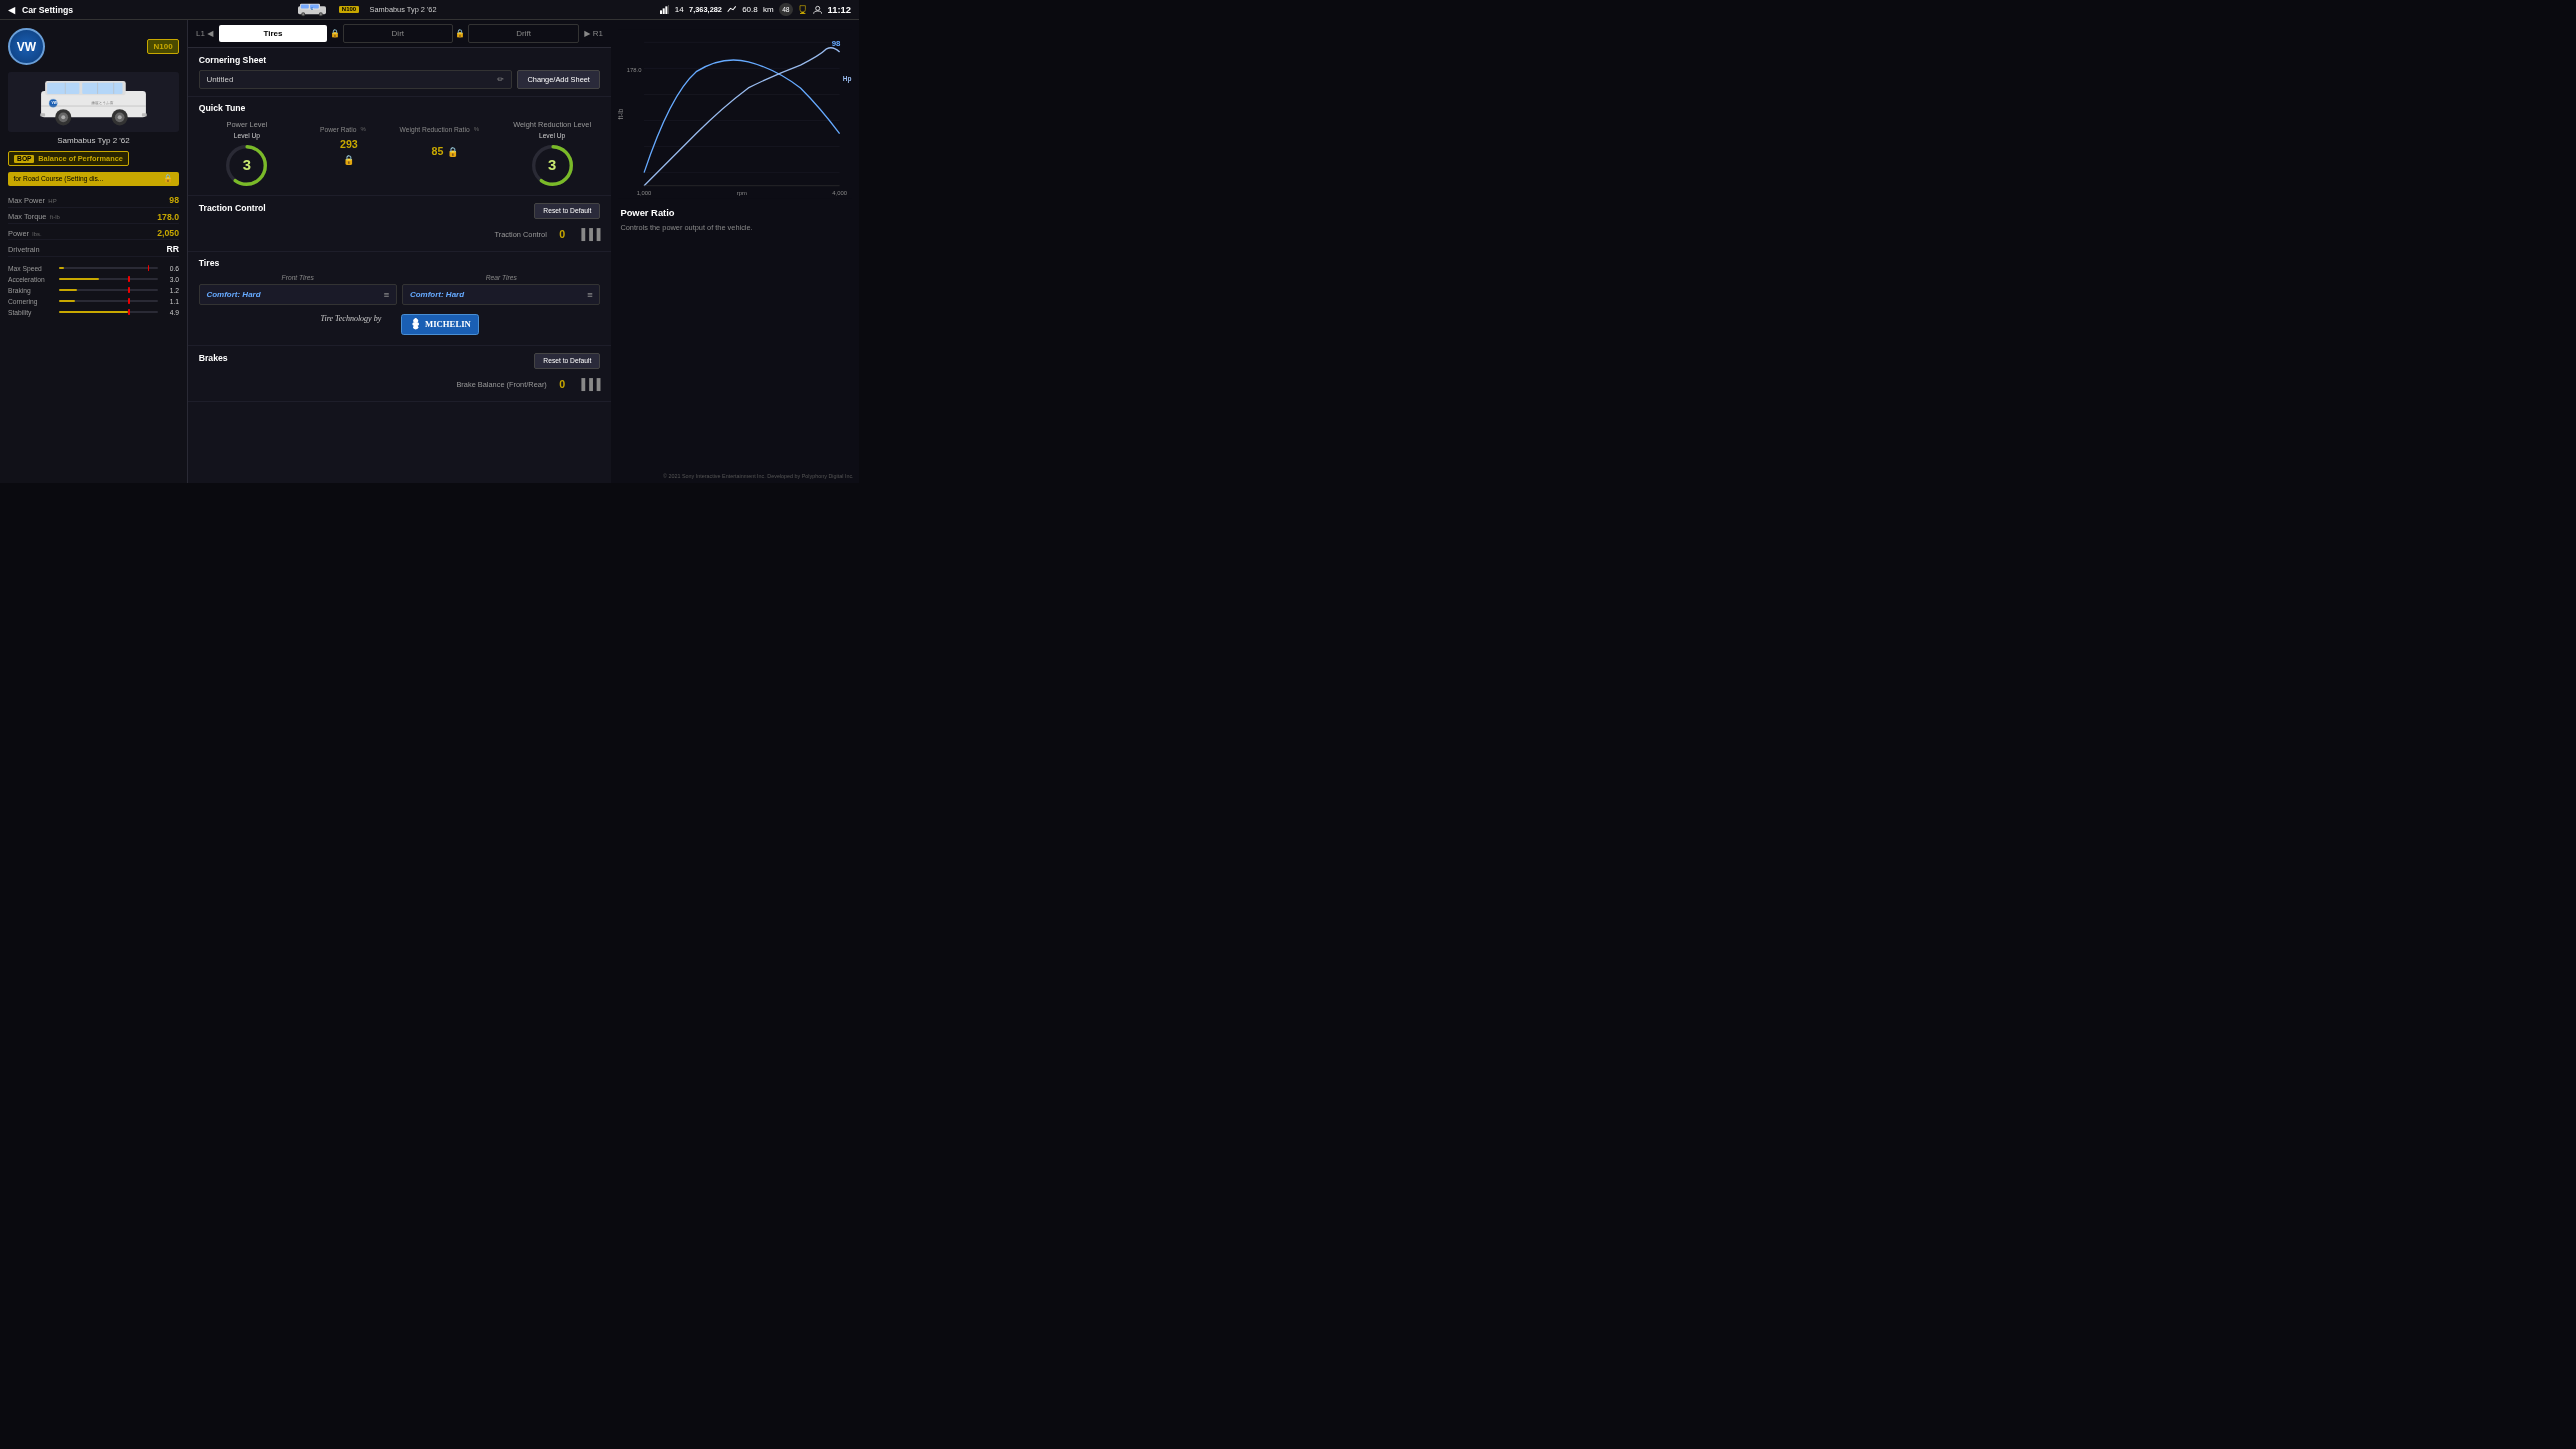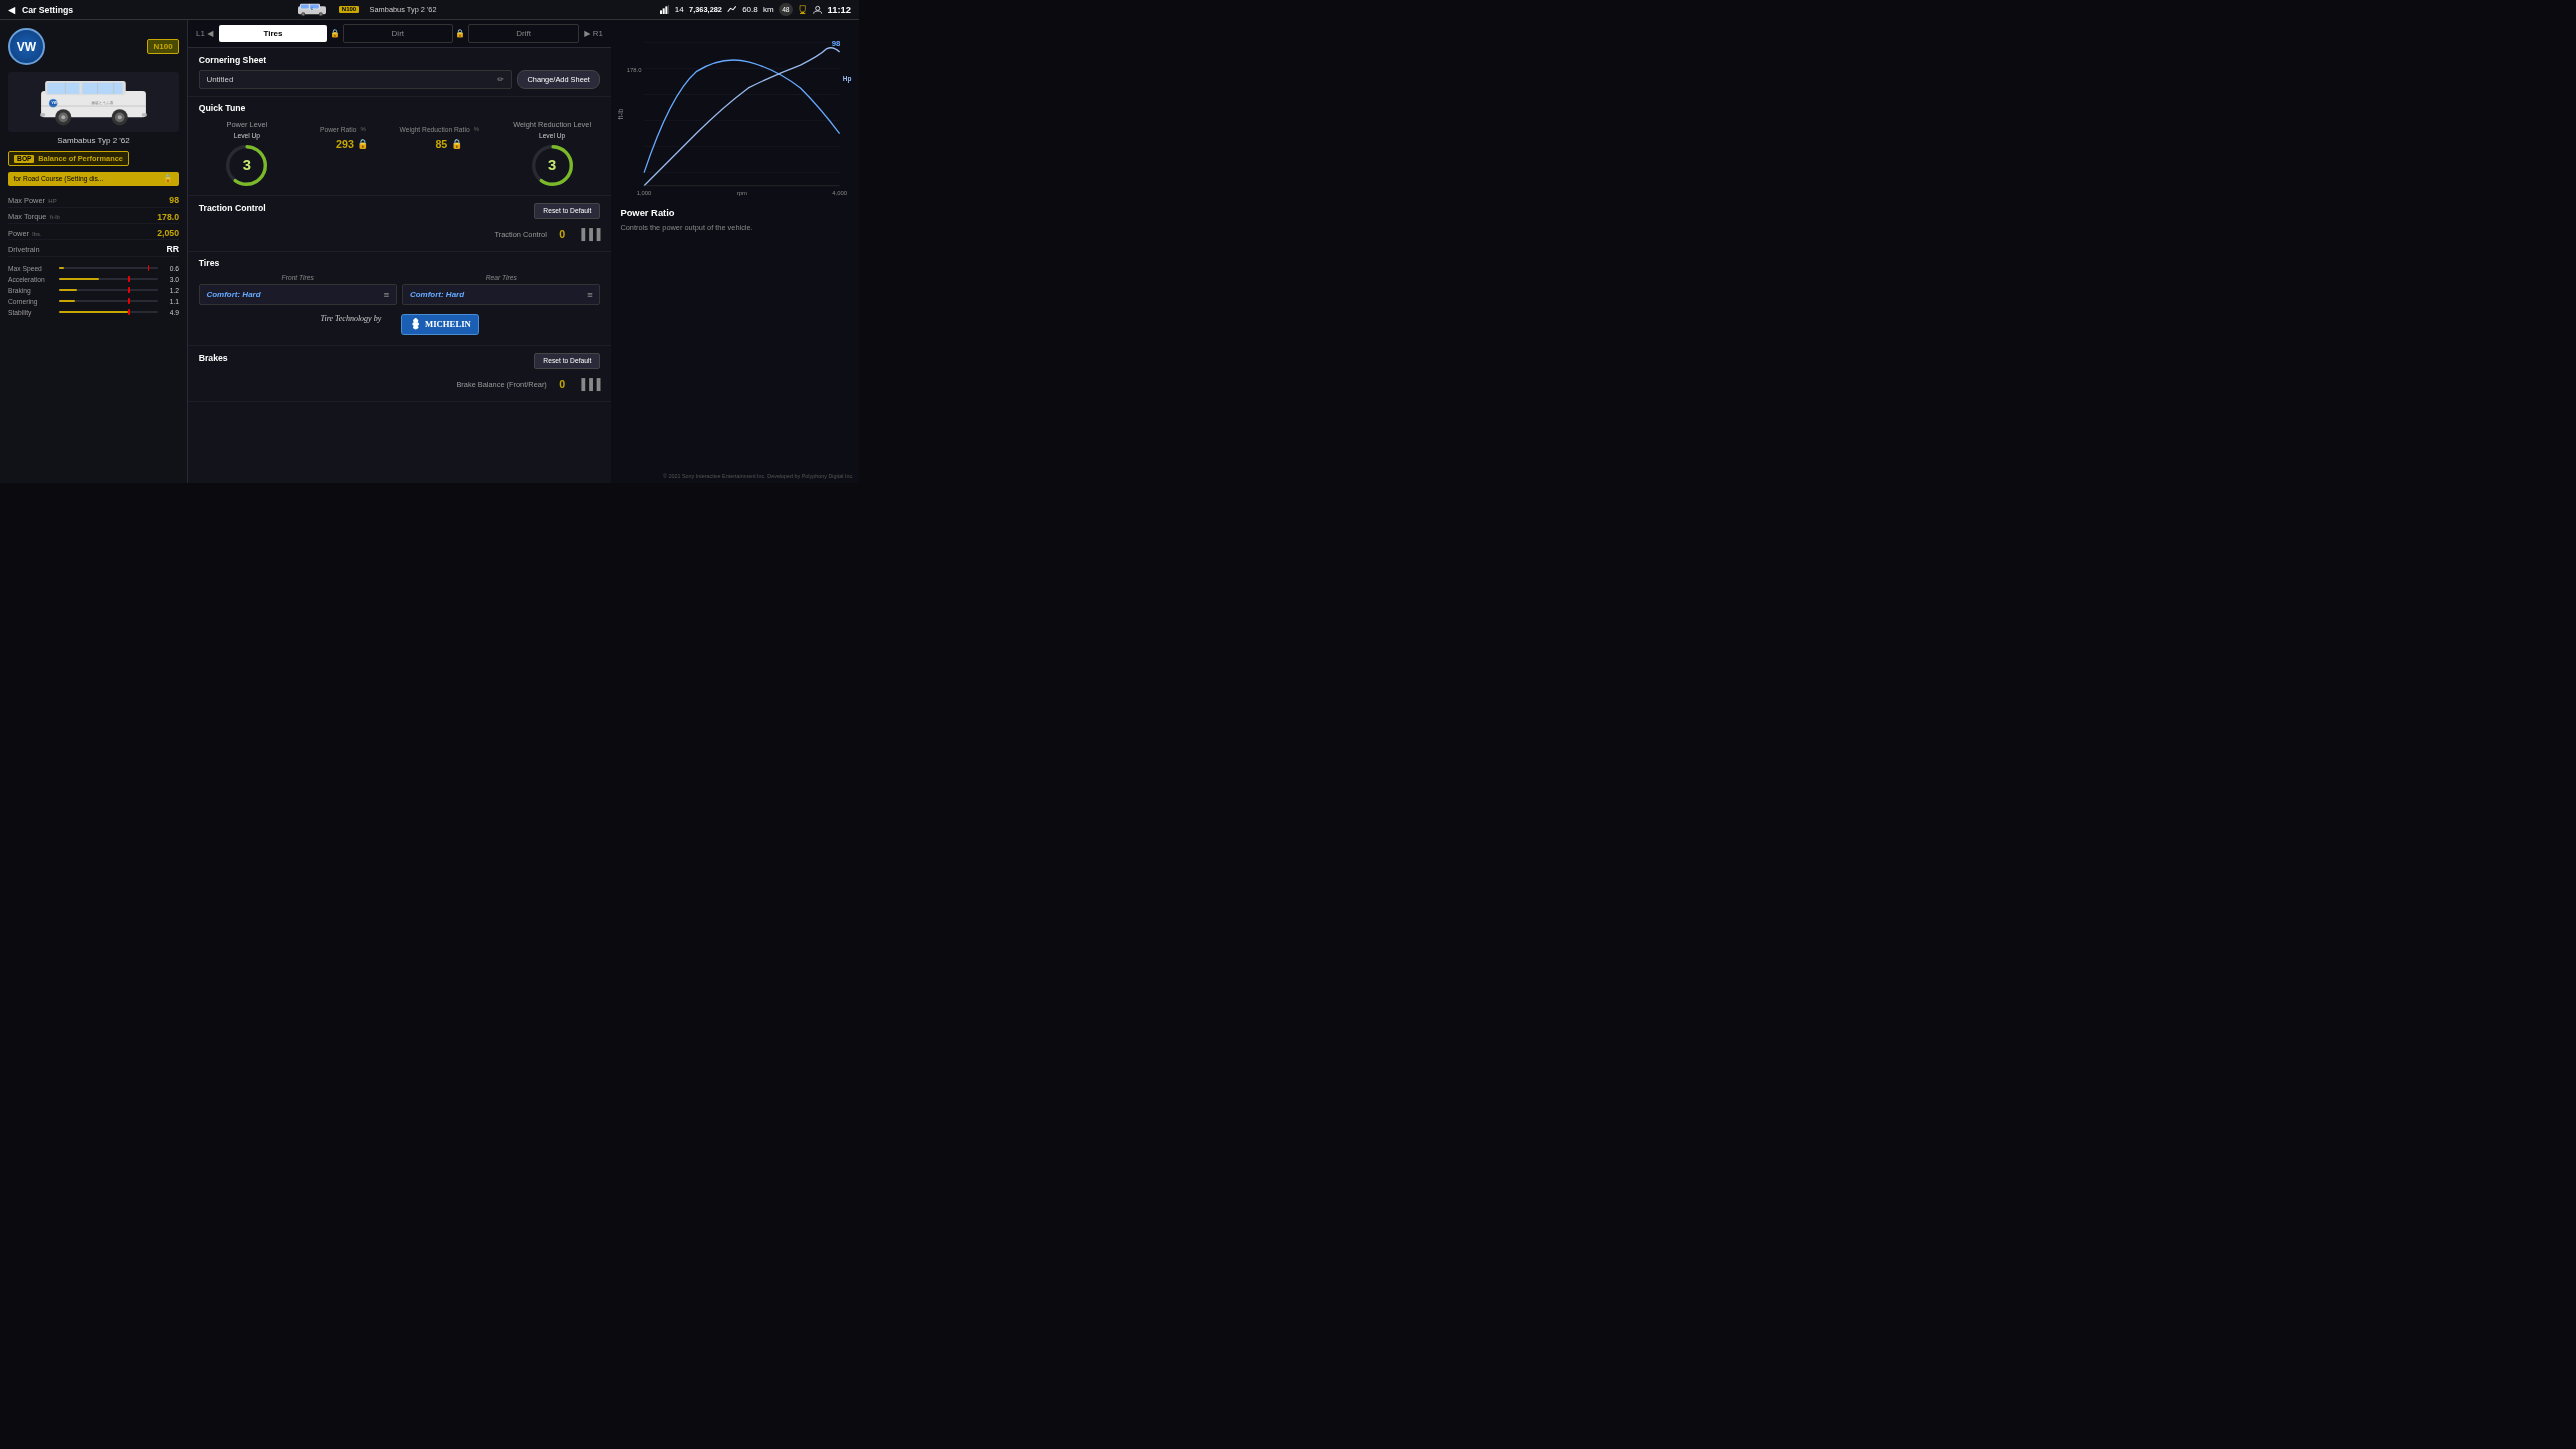--- a/index.html
+++ b/index.html
@@ -173,21 +173,21 @@
       display: flex;
       justify-content: space-between;
       align-items: center;
     }
     .edit-icon { color: #888; font-size: 8px; }
     .change-btn {
       background: #2a2a3a;
       border: 0.7px solid #444;
       color: #fff;
       padding: 4px 9.4px;
-      border-radius: 8px;
+      border-radius: 2px;
       font-size: 7.4px;
       cursor: pointer;
     }
     .quick-tune-area { padding: 6.7px 10.7px; border-bottom: 0.7px solid #1e1e2a; }
     .quick-tune-title { font-size: 8.7px; font-weight: bold; color: #fff; margin-bottom: 6.7px; }
     .tune-row { display: flex; gap: 8px; }
     .tune-item { flex: 1; display: flex; flex-direction: column; align-items: center; }
     .tune-item-label { font-size: 7.4px; color: #999; margin-bottom: 2.7px; text-align: center; }
     .level-up-label { font-size: 6.7px; color: #ccc; margin-bottom: 2.7px; }
     .dial-container {
@@ -493,21 +493,21 @@
           <div class="ratio-item">
             <span class="ratio-label">Power Ratio</span>
             <span class="ratio-unit">%</span>
           </div>
           <div class="ratio-item">
             <span class="ratio-label">Weight Reduction Ratio</span>
             <span class="ratio-unit">%</span>
           </div>
         </div>
         <div class="ratio-row" style="margin-top:5.4px;">
-          <div style="display:flex;align-items:center;gap:4px;">
+          <div style="display:flex;align-items:center;gap:4px;flex-direction:column;">
             <span class="ratio-val">293</span>
             <span class="lock-btn">🔒</span>
           </div>
           <div style="display:flex;align-items:center;gap:4px;">
             <span class="ratio-val">85</span>
             <span class="lock-btn">🔒</span>
           </div>
         </div>
       </div>
 

